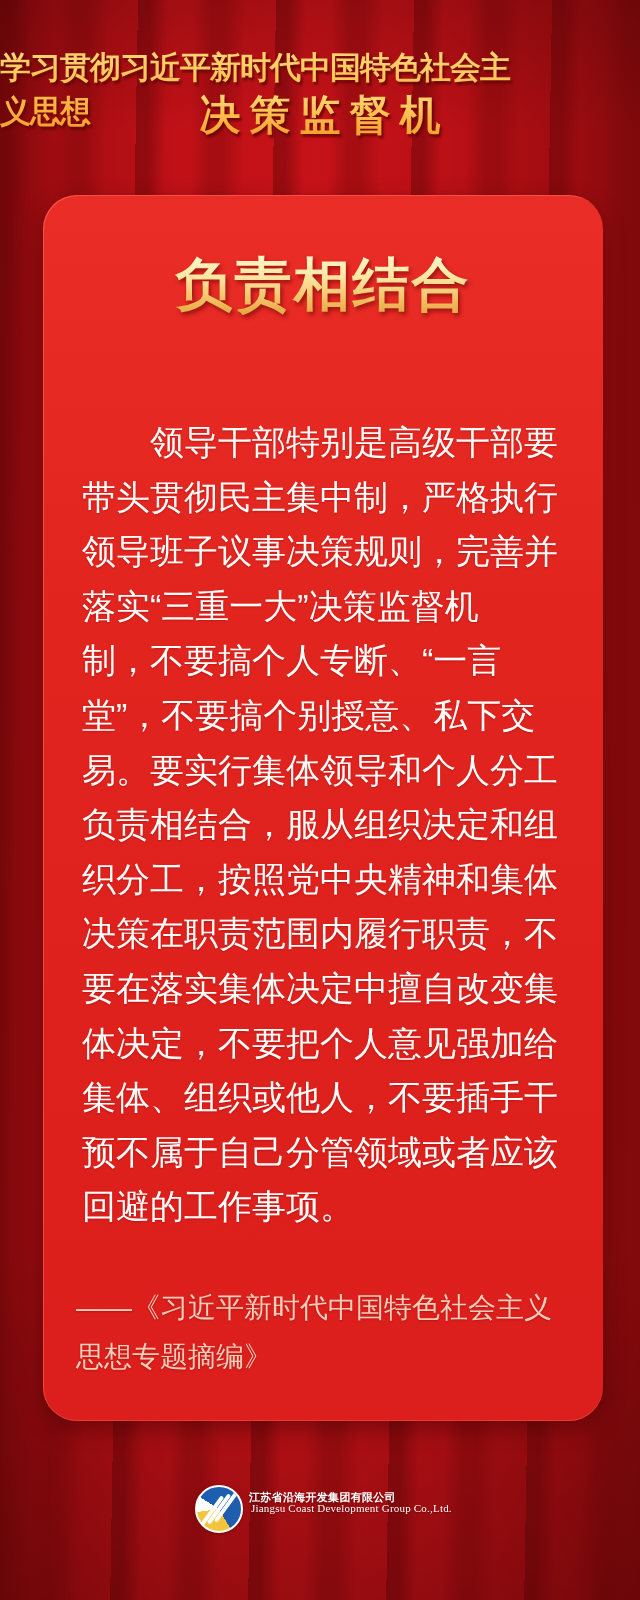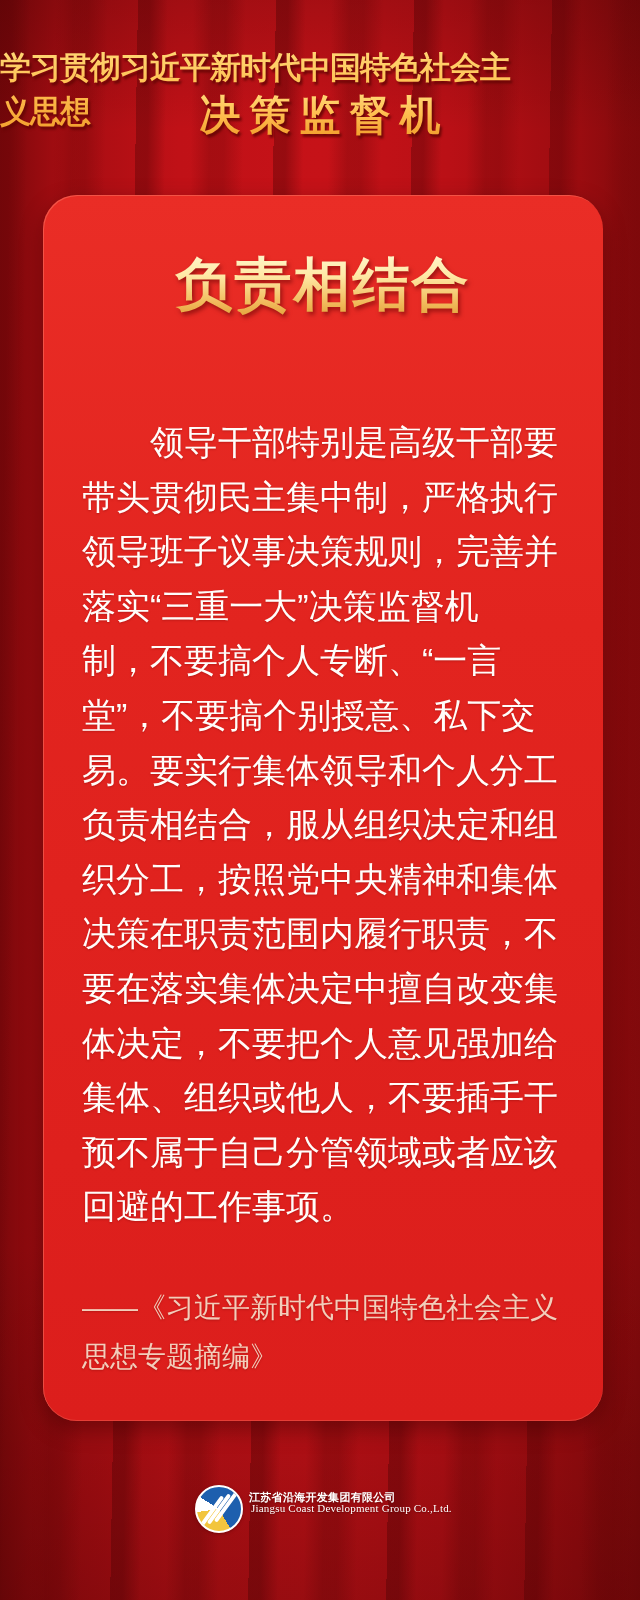--- a/index.html
+++ b/index.html
@@ -89,21 +89,21 @@
     line-height: 54.6px;
     color: #fffdfa;
     white-space: pre-line;
     text-align: justify;
     text-shadow: 0 1px 2px rgba(120,10,8,0.35);
     margin-top: 48px;
   }
 
   .card-attribution {
     position: absolute;
-    top: 1088px; left: 39px;
+    top: 1088px; left: 33px;
     width: 500px;
     font-size: 28px;
     line-height: 49px;
     color: #f2cdba;
     white-space: pre-line;
     text-shadow: 0 1px 2px rgba(120,10,8,0.35);
   }
 
   
   .footer {

